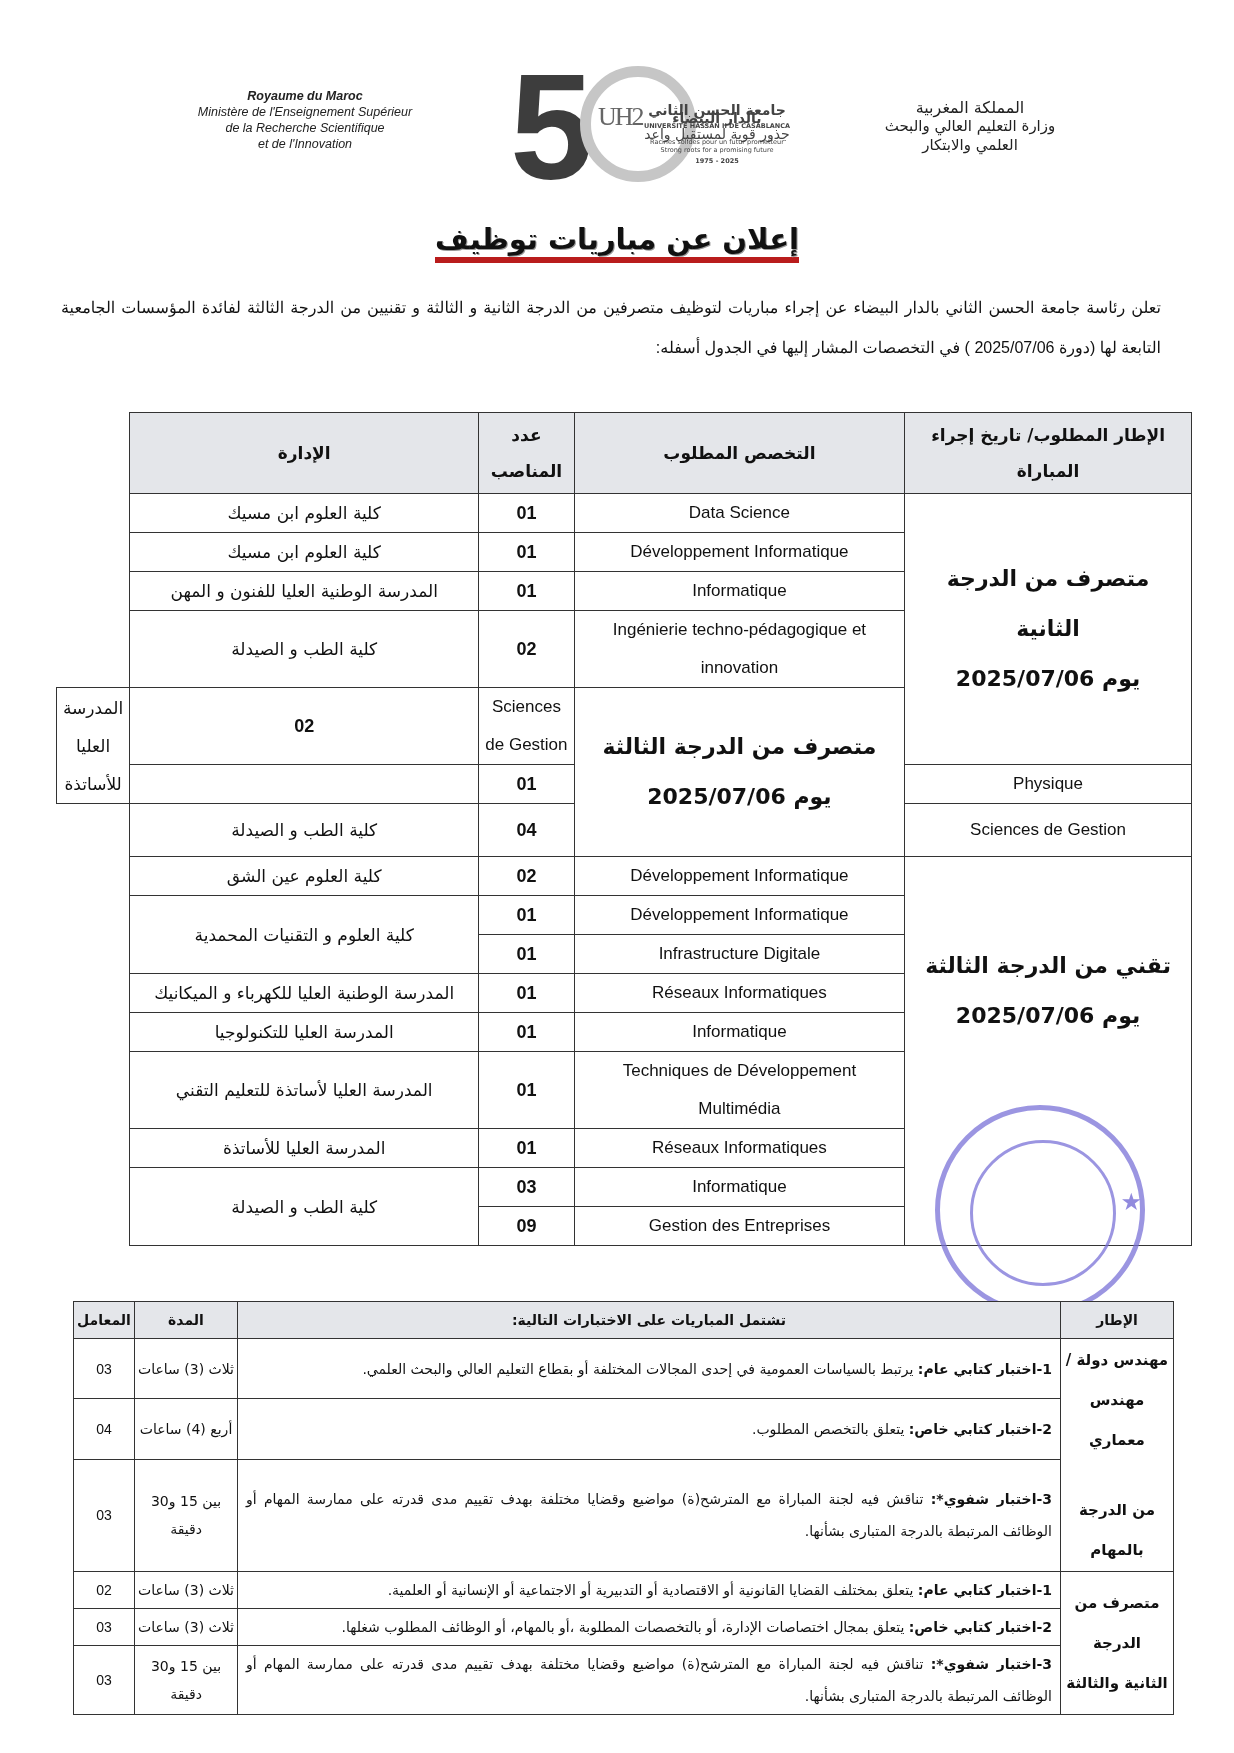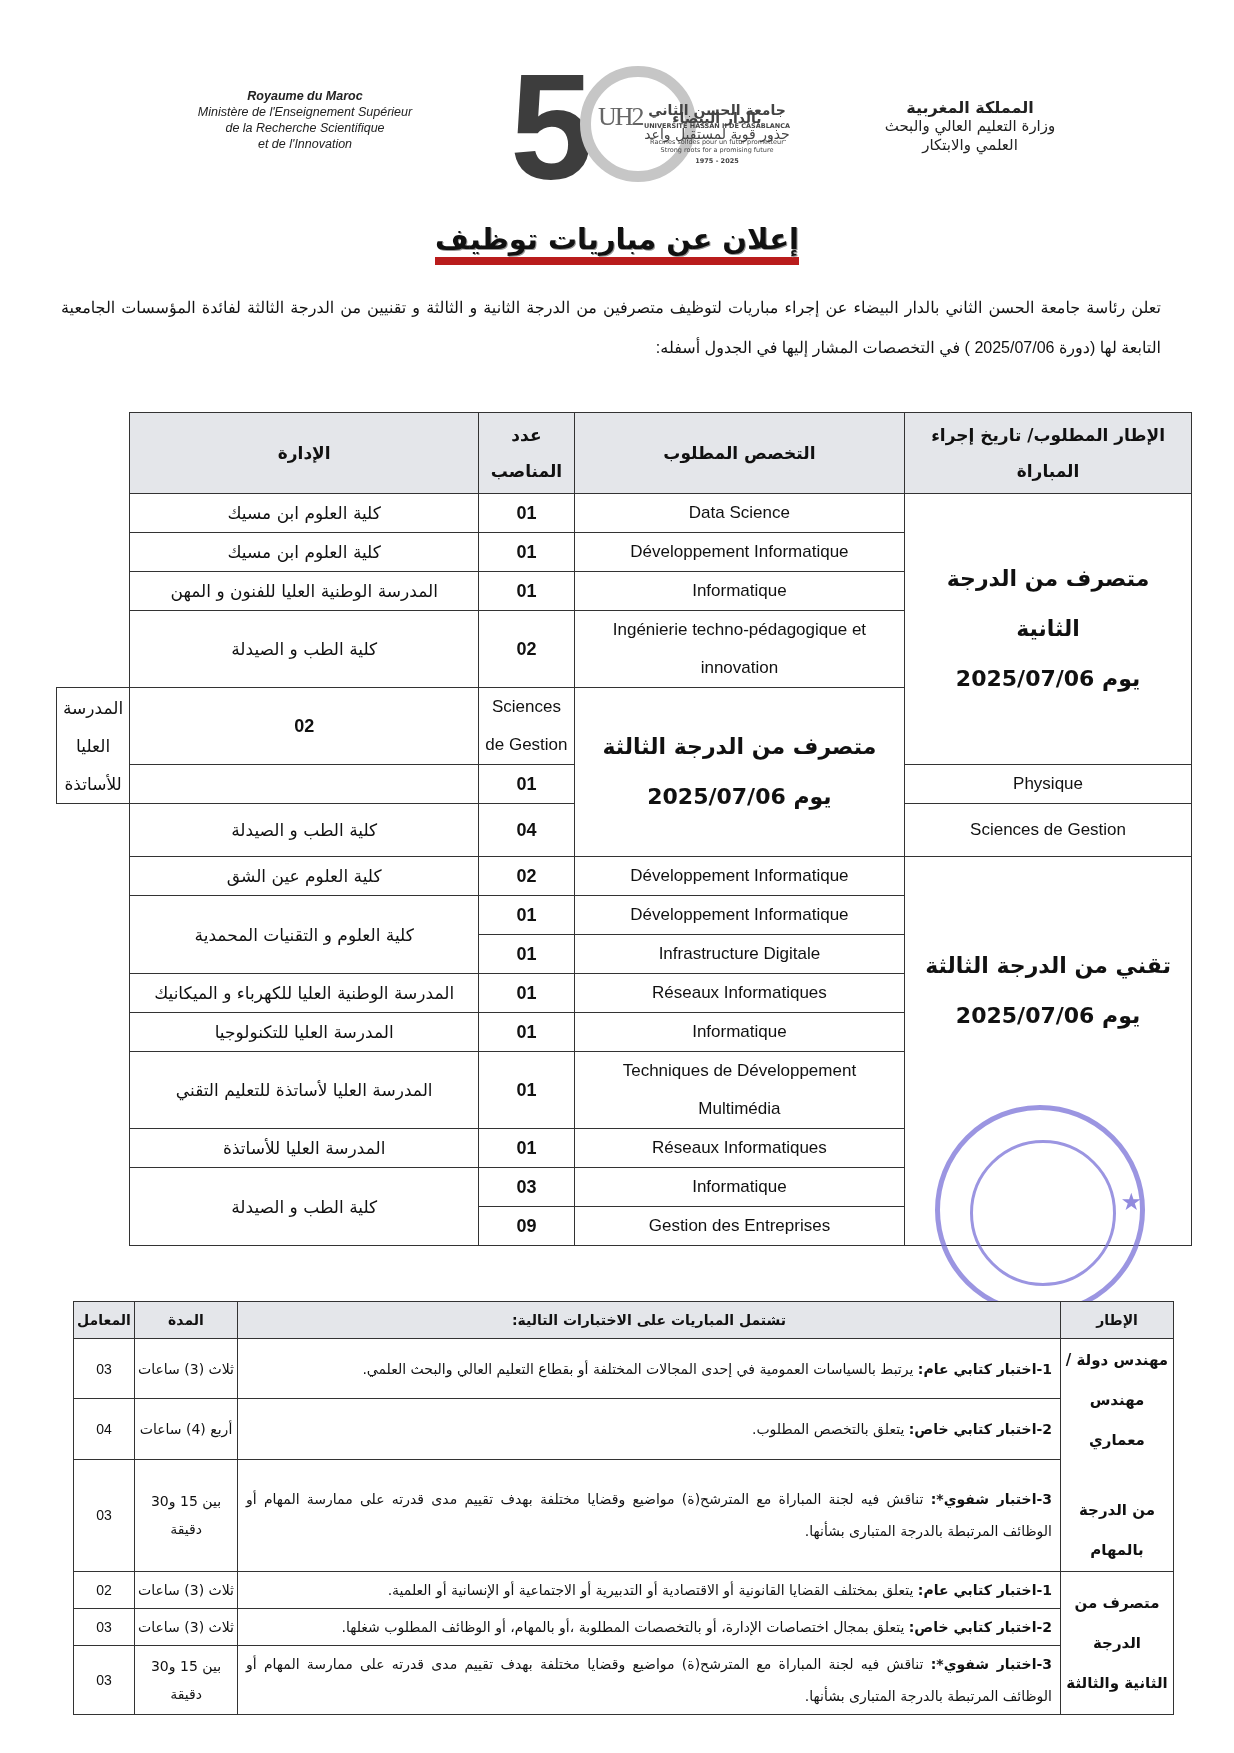--- a/index.html
+++ b/index.html
@@ -4,31 +4,31 @@
 <style>
   html,body{margin:0;padding:0;background:#fff;}
   body{width:1234px;height:1753px;position:relative;overflow:hidden;color:#111;
        font-family:"DejaVu Sans","Liberation Sans",sans-serif;}
   .abs{position:absolute;}
 
   
   .lh-fr{left:170px;top:88px;width:270px;text-align:center;font-family:"Liberation Sans",sans-serif;font-size:12.5px;line-height:16px;color:#222;font-style:italic;}
   .lh-fr .b{font-weight:bold;}
   .lh-ar{left:860px;top:98px;width:220px;text-align:center;direction:rtl;font-size:15px;line-height:19px;color:#222;}
-  .lh-ar .b{font-weight:bold;font-size:16px;}
+  .lh-ar .b{font-weight:normal;font-size:16px;}
   .logo{left:510px;top:62px;width:300px;height:128px;}
   .logo .five{position:absolute;left:0;top:-10px;font-family:"Liberation Sans",sans-serif;font-size:150px;font-weight:bold;color:#3d3d3d;line-height:150px;letter-spacing:-8px;}
   .logo .ring{position:absolute;left:70px;top:4px;width:116px;height:116px;border:11px solid #c6c6c6;border-radius:50%;box-sizing:border-box;}
   .logo .mark{position:absolute;left:88px;top:40px;font-family:"Liberation Serif",serif;font-size:26px;color:#666;letter-spacing:-2px;}
   .logo .txt{position:absolute;left:132px;top:44px;width:150px;font-size:6.5px;line-height:8px;color:#444;text-align:center;}
   .logo .txt .ar{direction:rtl;font-size:14px;font-weight:bold;}
   .logo .txt .u{font-weight:bold;}
 
   .title{left:0;width:1234px;top:222px;text-align:center;direction:rtl;font-size:29px;font-weight:bold;}
-  .title span{border-bottom:8px solid #b91c1c;padding-bottom:1px;text-shadow:1px 1px 0 #999;}
+  .title span{border-bottom:6px solid #b91c1c;padding-bottom:1px;text-shadow:1px 1px 0 #999;}
   .intro{left:61px;top:288px;width:1100px;direction:rtl;text-align:justify;font-family:Liberation Sans, sans-serif;font-size:16px;line-height:40px;}
 
   
   table{border-collapse:collapse;position:absolute;}
   .main{left:56px;top:412px;width:1136px;direction:rtl;}
   .main td,.main th{border:1.5px solid #333;text-align:center;vertical-align:middle;padding:0 6px;}
   .main th{background:#e4e6ea;font-size:17px;font-weight:bold;line-height:36px;height:80px;}
   .main td{font-size:17px;height:38px;line-height:38px;}
   .main td.fr{font-family:"Liberation Sans",sans-serif;font-size:17px;}
   .main td.fr2{line-height:38px;}

